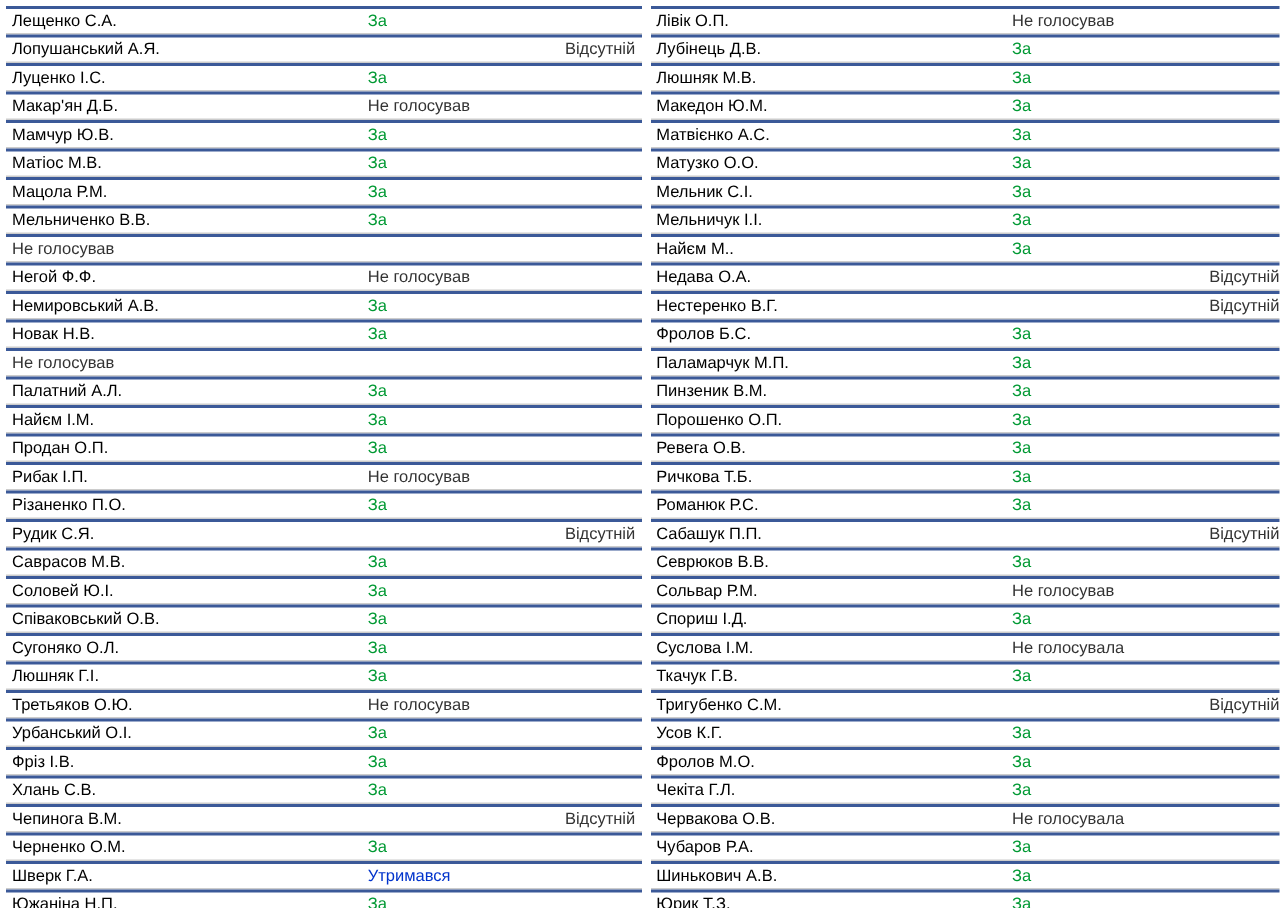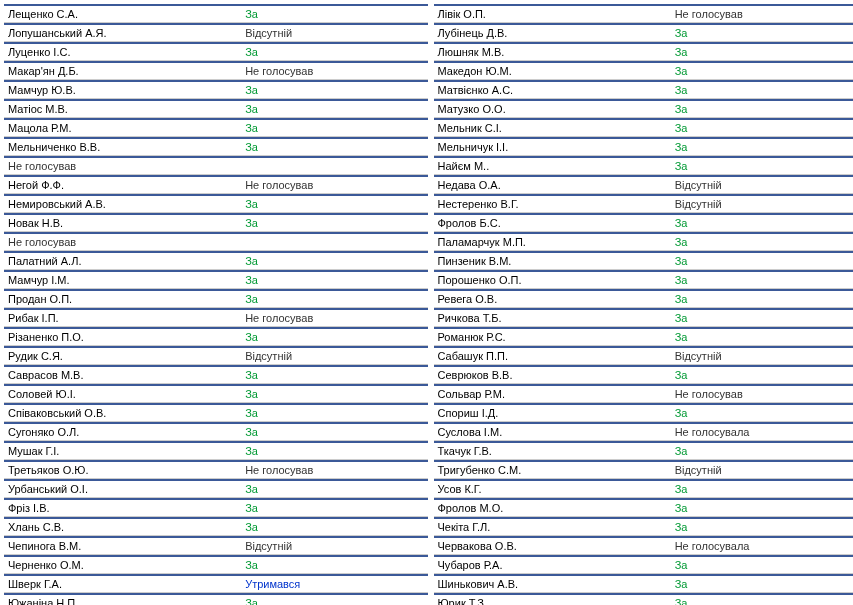--- a/index.html
+++ b/index.html
@@ -33,21 +33,21 @@
     padding: 0 4px;
     white-space: nowrap;
     overflow: hidden;
   }
   .vote {
     flex: 1;
     padding: 0 4px;
     white-space: nowrap;
   }
   .v-za { color: #009933; }
-  .v-absent { color: #333; }
+  .v-absent { color: #333; text-align: right; }
   .v-novote { color: #333; }
   .v-abstain { color: #0033cc; }
 </style>
 </head>
 <body>
 
 <div class="wrap">
   <div class="col" id="col-left">
       <div class="row">
         <div class="name">Лещенко С.А.</div>
@@ -97,21 +97,21 @@
         <div class="vote v-za">За</div>
       </div>
       <div class="row">
         <div class="vote v-novote">Не голосував</div>
       </div>
       <div class="row">
         <div class="name">Палатний А.Л.</div>
         <div class="vote v-za">За</div>
       </div>
       <div class="row">
-        <div class="name">Мамчур І.М.</div>
+        <div class="name">Найєм І.М.</div>
         <div class="vote v-za">За</div>
       </div>
       <div class="row">
         <div class="name">Продан О.П.</div>
         <div class="vote v-za">За</div>
       </div>
       <div class="row">
         <div class="name">Рибак І.П.</div>
         <div class="vote v-novote">Не голосував</div>
       </div>
@@ -133,21 +133,21 @@
       </div>
       <div class="row">
         <div class="name">Співаковський О.В.</div>
         <div class="vote v-za">За</div>
       </div>
       <div class="row">
         <div class="name">Сугоняко О.Л.</div>
         <div class="vote v-za">За</div>
       </div>
       <div class="row">
-        <div class="name">Мушак Г.І.</div>
+        <div class="name">Люшняк Г.І.</div>
         <div class="vote v-za">За</div>
       </div>
       <div class="row">
         <div class="name">Третьяков О.Ю.</div>
         <div class="vote v-novote">Не голосував</div>
       </div>
       <div class="row">
         <div class="name">Урбанський О.І.</div>
         <div class="vote v-za">За</div>
       </div>

